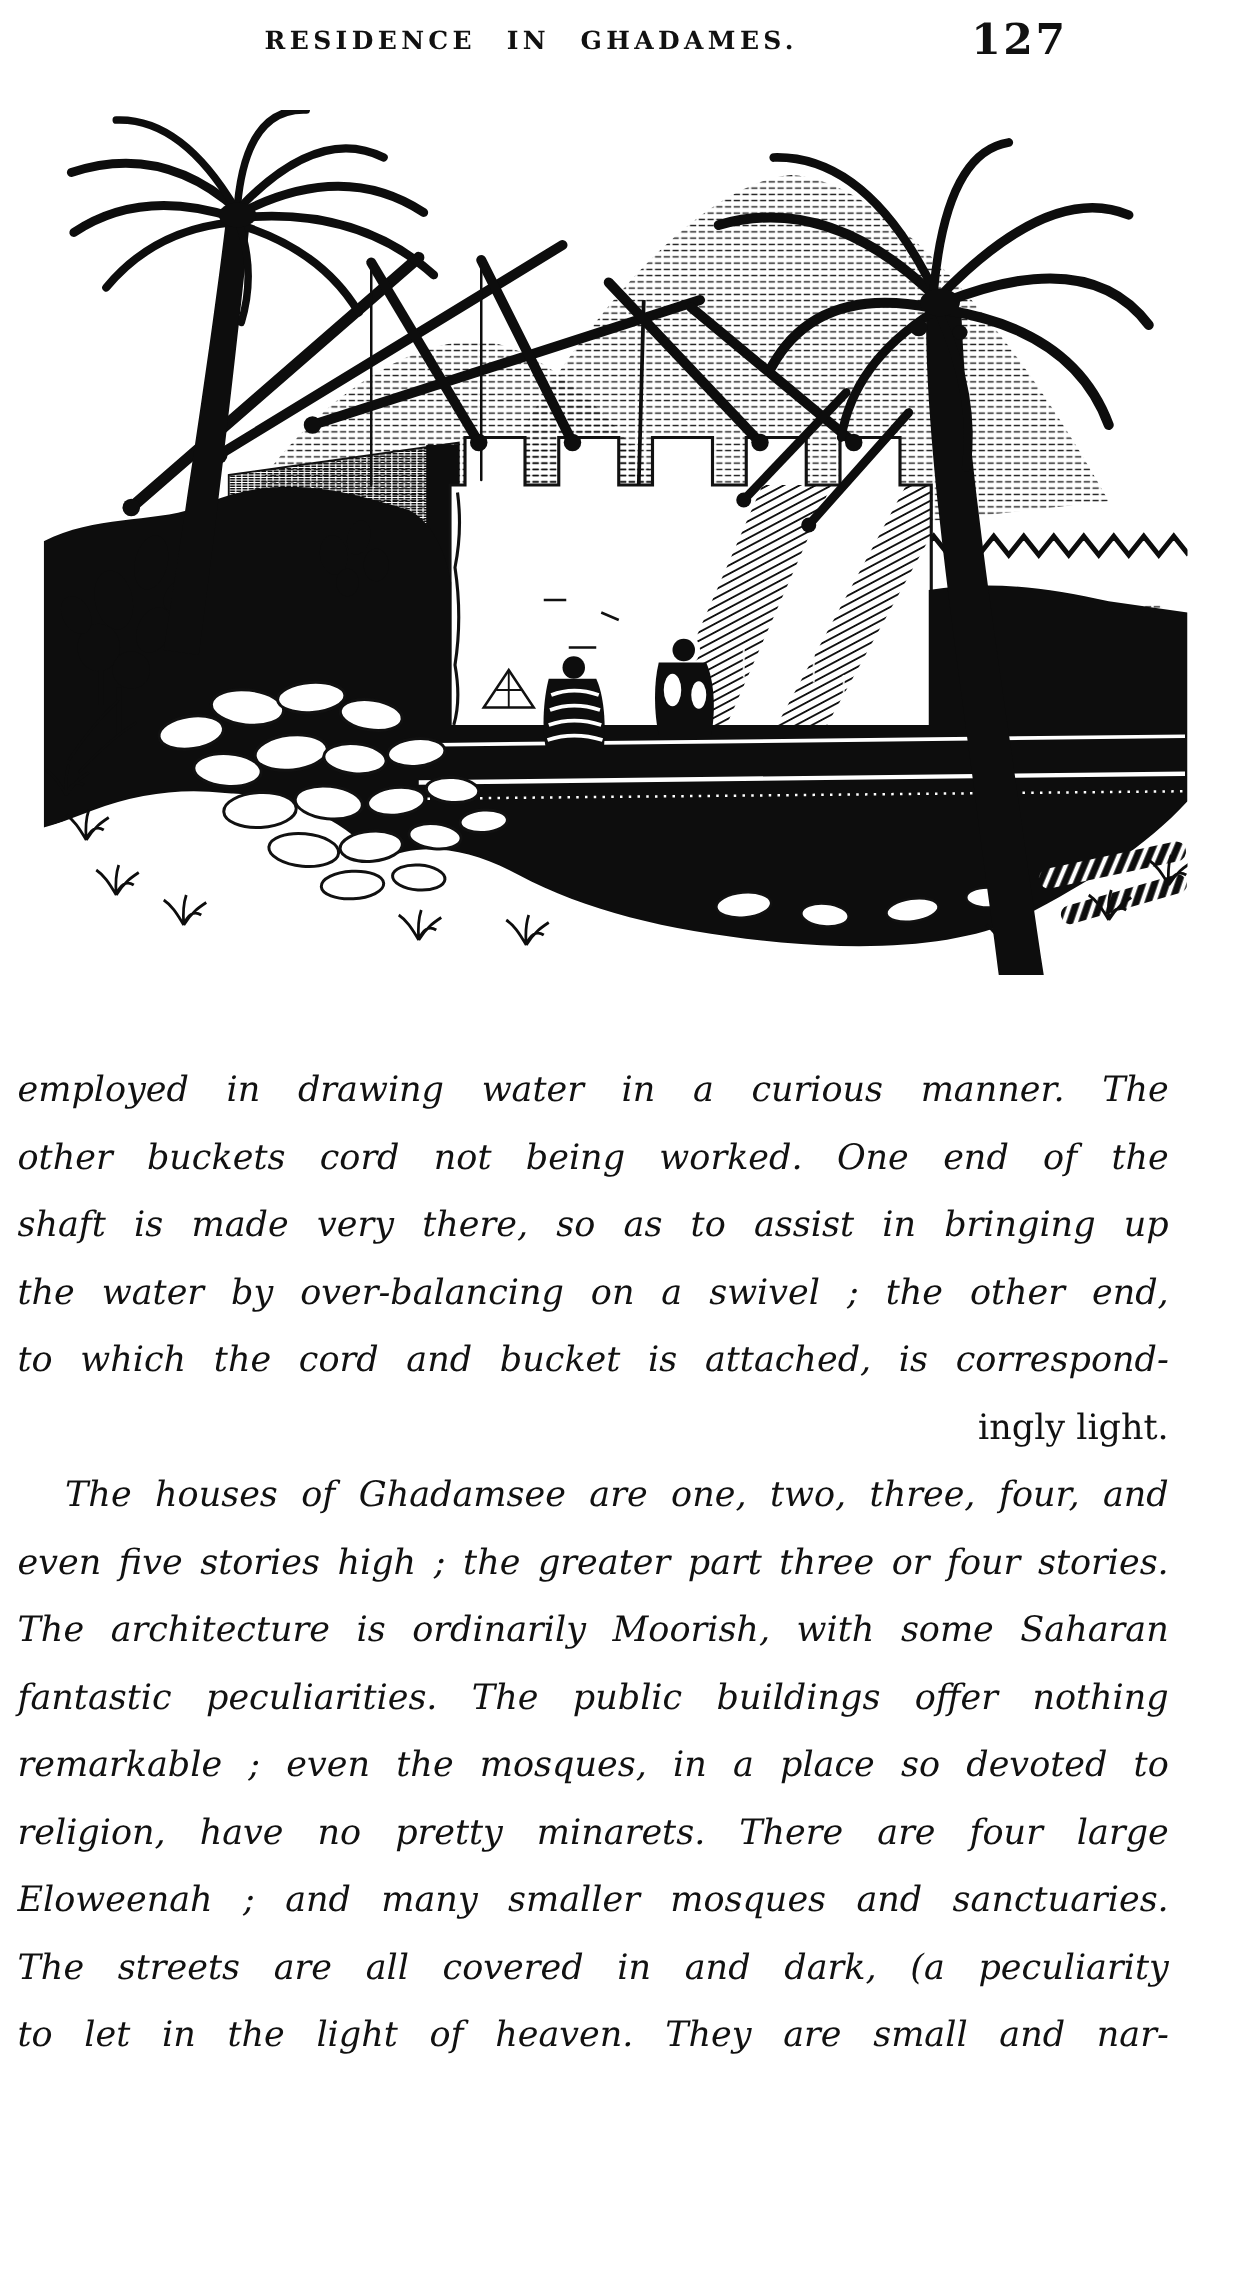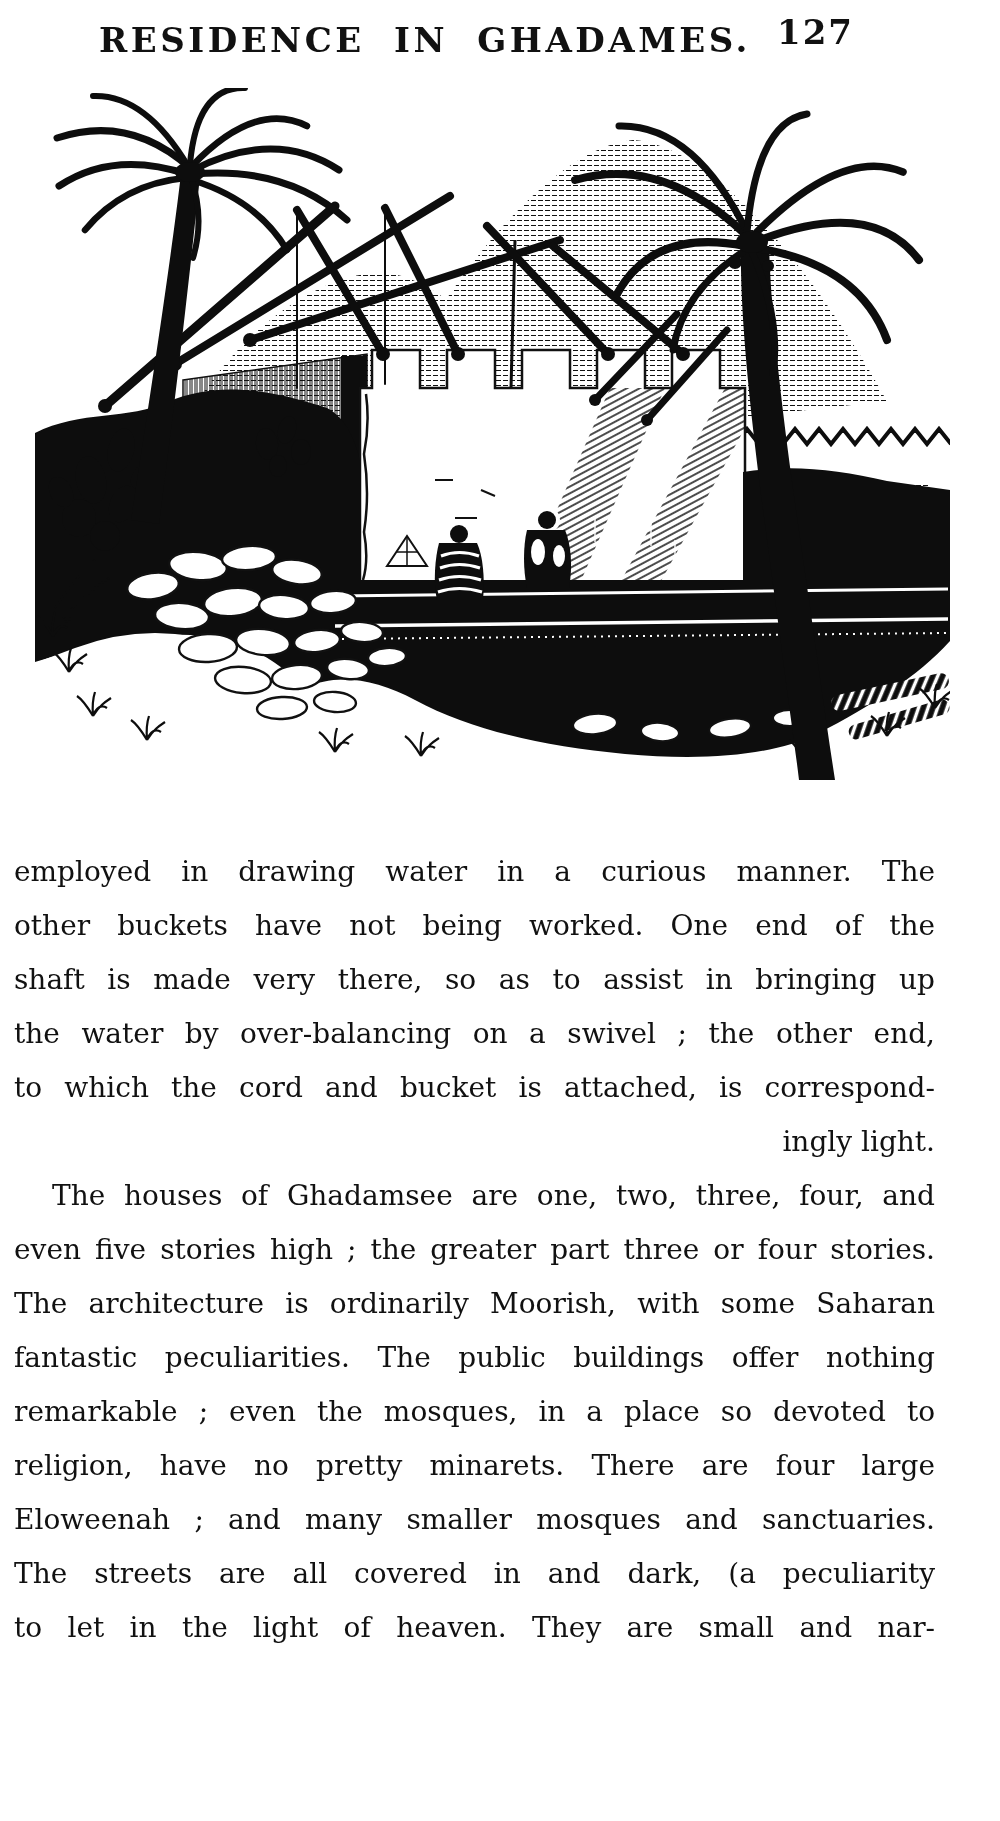--- a/index.html
+++ b/index.html
@@ -1,23 +1,23 @@
 <!DOCTYPE html>
 <html><head>
 <meta charset="utf-8">
 <style>
   html,body{margin:0;padding:0;background:#e8e8e8;}
   .page{position:relative;width:1000px;height:1821px;background:#ffffff;color:#111;
         font-family:"DejaVu Serif","Liberation Serif",serif;overflow:hidden;}
   .header-title{position:absolute;top:20px;left:425px;transform:translateX(-50%);
-        font-size:34px;font-weight:700;letter-spacing:3.5px;word-spacing:14px;white-space:nowrap;}
+        font-size:20px;font-weight:700;letter-spacing:3.5px;word-spacing:14px;white-space:nowrap;}
   .page-number{position:absolute;top:12px;left:777px;font-size:34px;font-weight:700;letter-spacing:2px;text-align:right;}
   .figure{position:absolute;top:88px;left:35px;width:915px;height:695px;}
   .textblock{position:absolute;top:845px;left:14px;width:921px;font-size:28px;line-height:54px;}
-  .jline{text-align:justify;text-align-last:justify;text-justify:inter-word;white-space:normal;}
+  .jline{text-align:justify;text-align-last:justify;text-justify:inter-word;white-space:normal;font-style:italic;}
   .plain{text-align:right;}
   .indent{padding-left:38px;}
 </style>
 </head>
 <body>
 
 <div class="page">
 
   <div class="header-title">RESIDENCE IN GHADAMES.</div>
   <div class="page-number">127</div>
@@ -224,21 +224,21 @@
       <ellipse cx="717" cy="154" rx="16" ry="11" fill="#0d0d0d"></ellipse>
       <circle cx="700" cy="174" r="7" fill="#0d0d0d"></circle>
       <circle cx="733" cy="178" r="6" fill="#0d0d0d"></circle>
     </g>
   </svg>
   </div>
 
   <div class="textblock">
     <div>
       <div class="jline">employed in drawing water in a curious manner.  The</div>
-      <div class="jline">other buckets have not being worked.  One end of the</div>
+      <div class="jline">other buckets cord not being worked.  One end of the</div>
       <div class="jline">shaft is made very there, so as to assist in bringing up</div>
       <div class="jline">the water by over-balancing on a swivel ; the other end,</div>
       <div class="jline">to which the cord and bucket is attached, is correspond-</div>
       <div class="plain">ingly light.</div>
     </div>
     <div>
       <div class="jline indent">The houses of Ghadamsee are one, two, three, four, and</div>
       <div class="jline">even five stories high ; the greater part three or four stories.</div>
       <div class="jline">The architecture is ordinarily Moorish, with some Saharan</div>
       <div class="jline">fantastic peculiarities.  The public buildings offer nothing</div>

